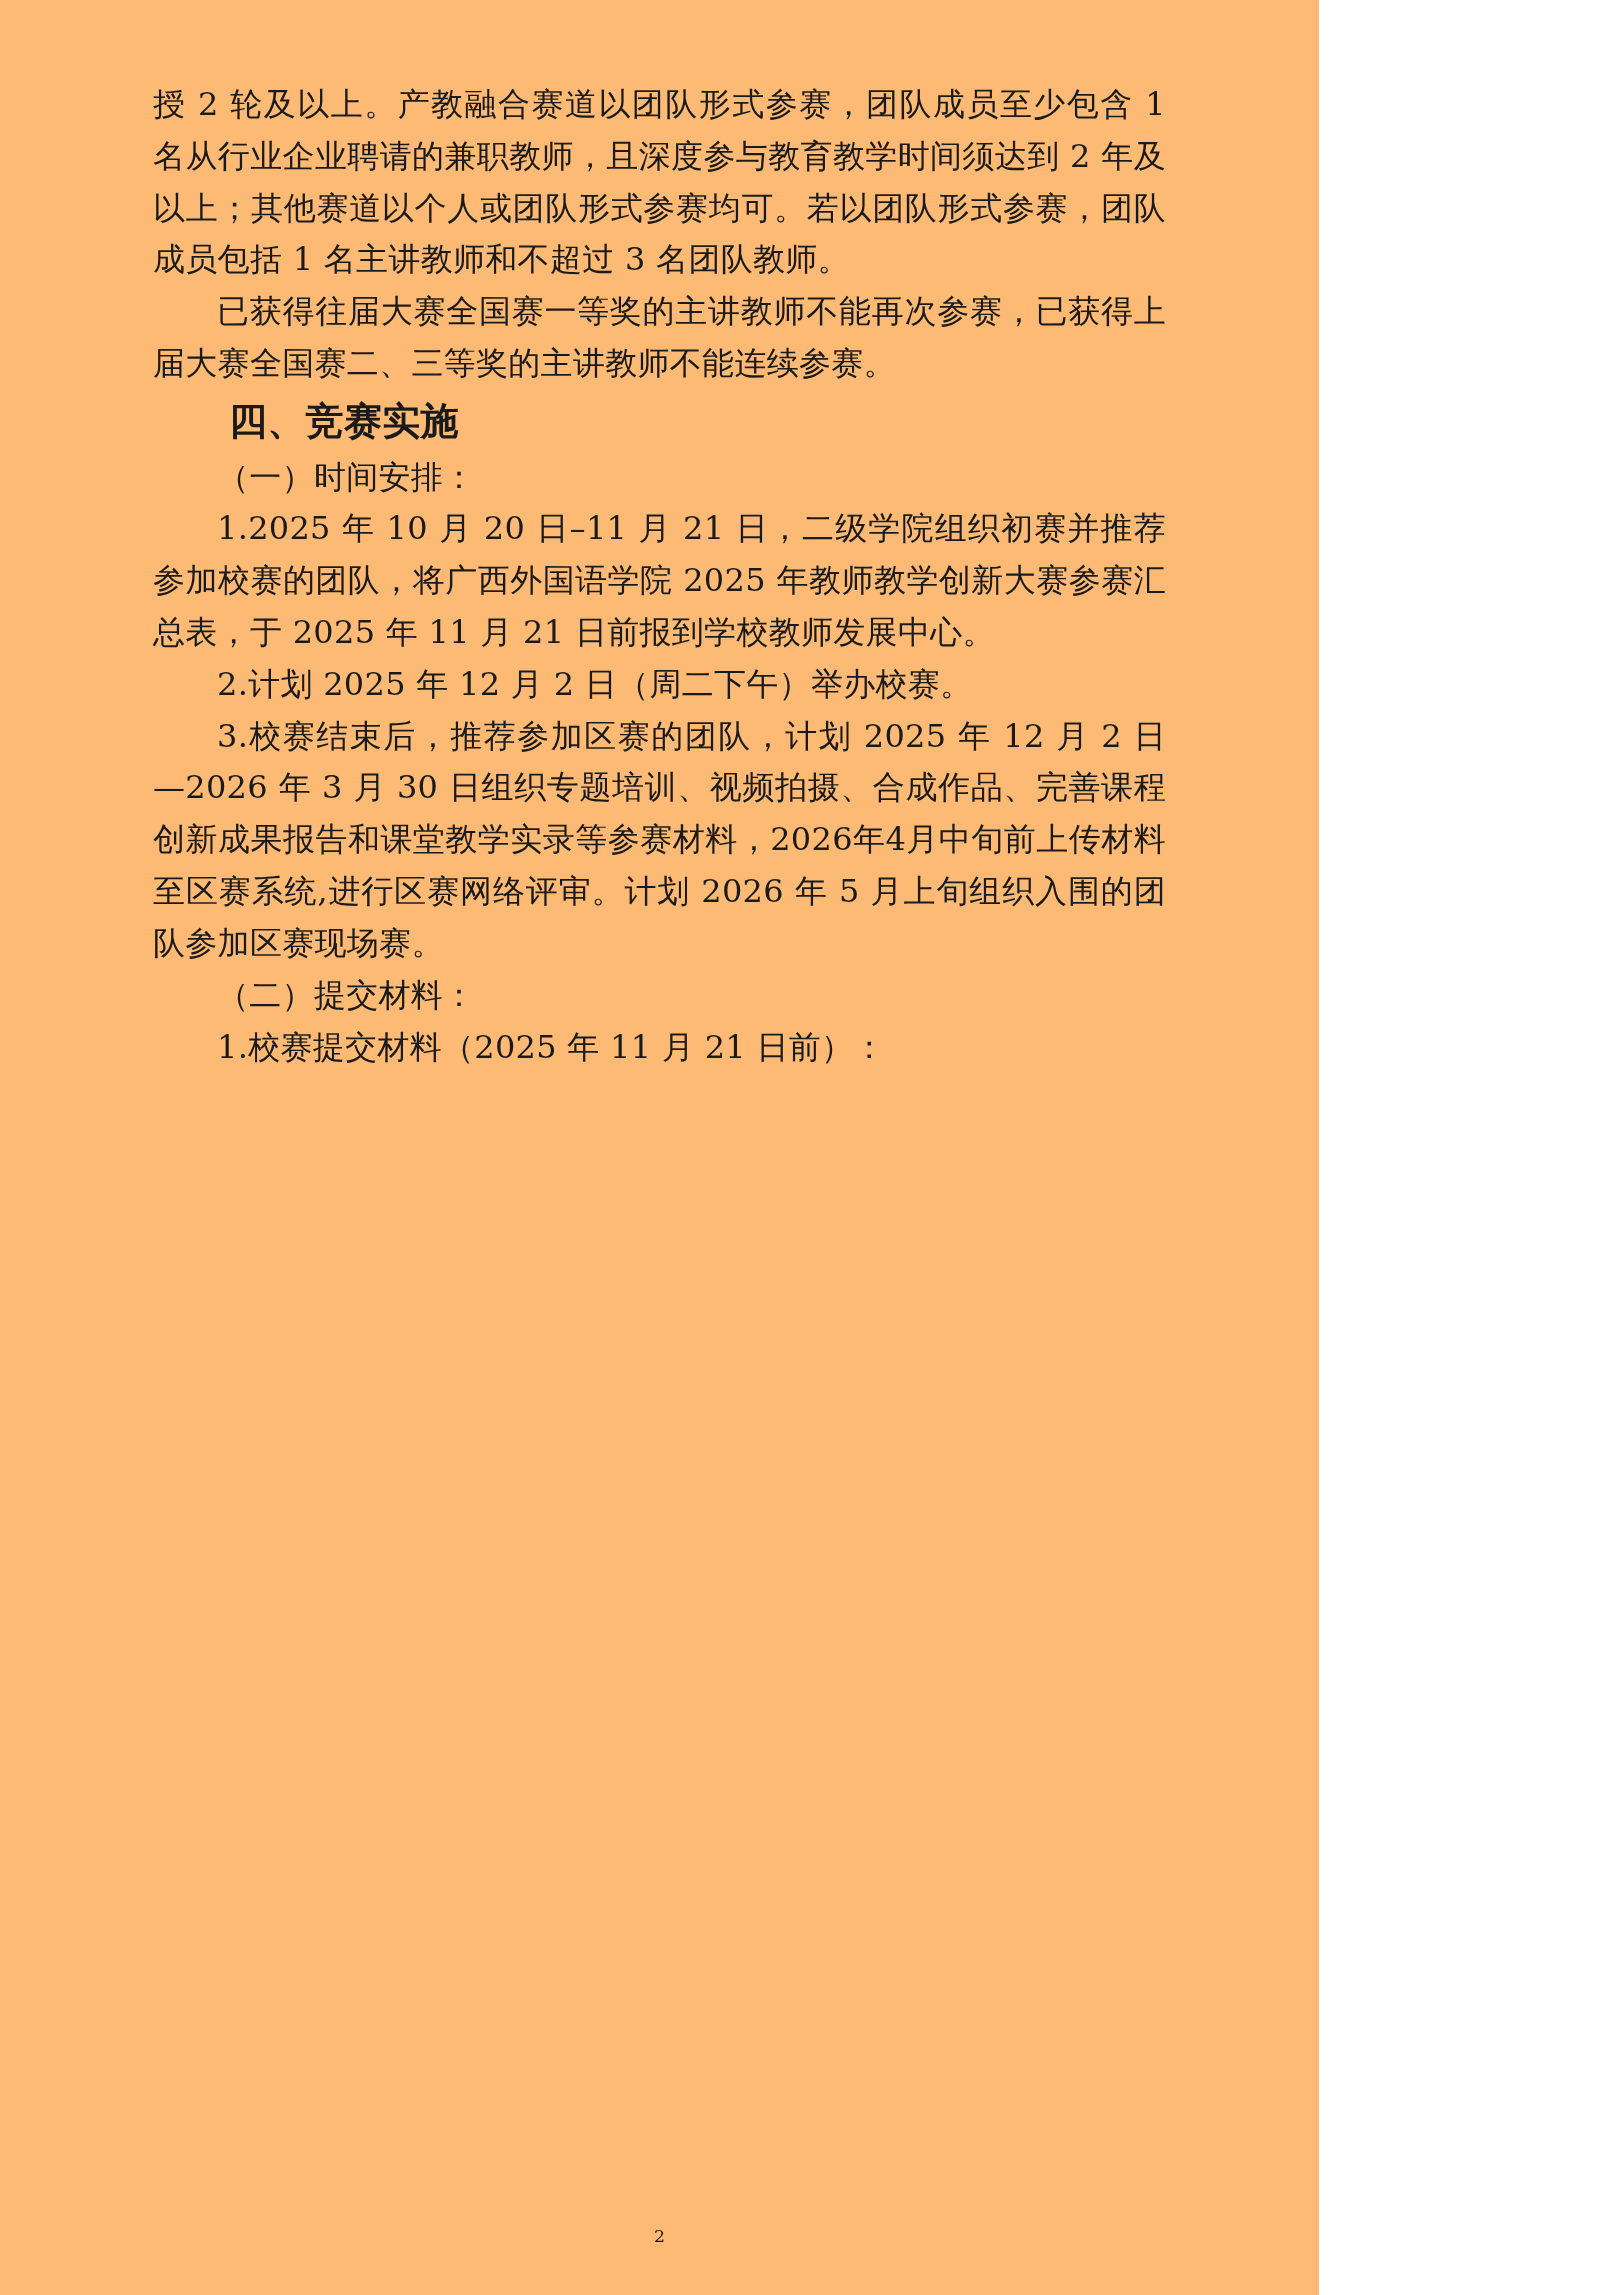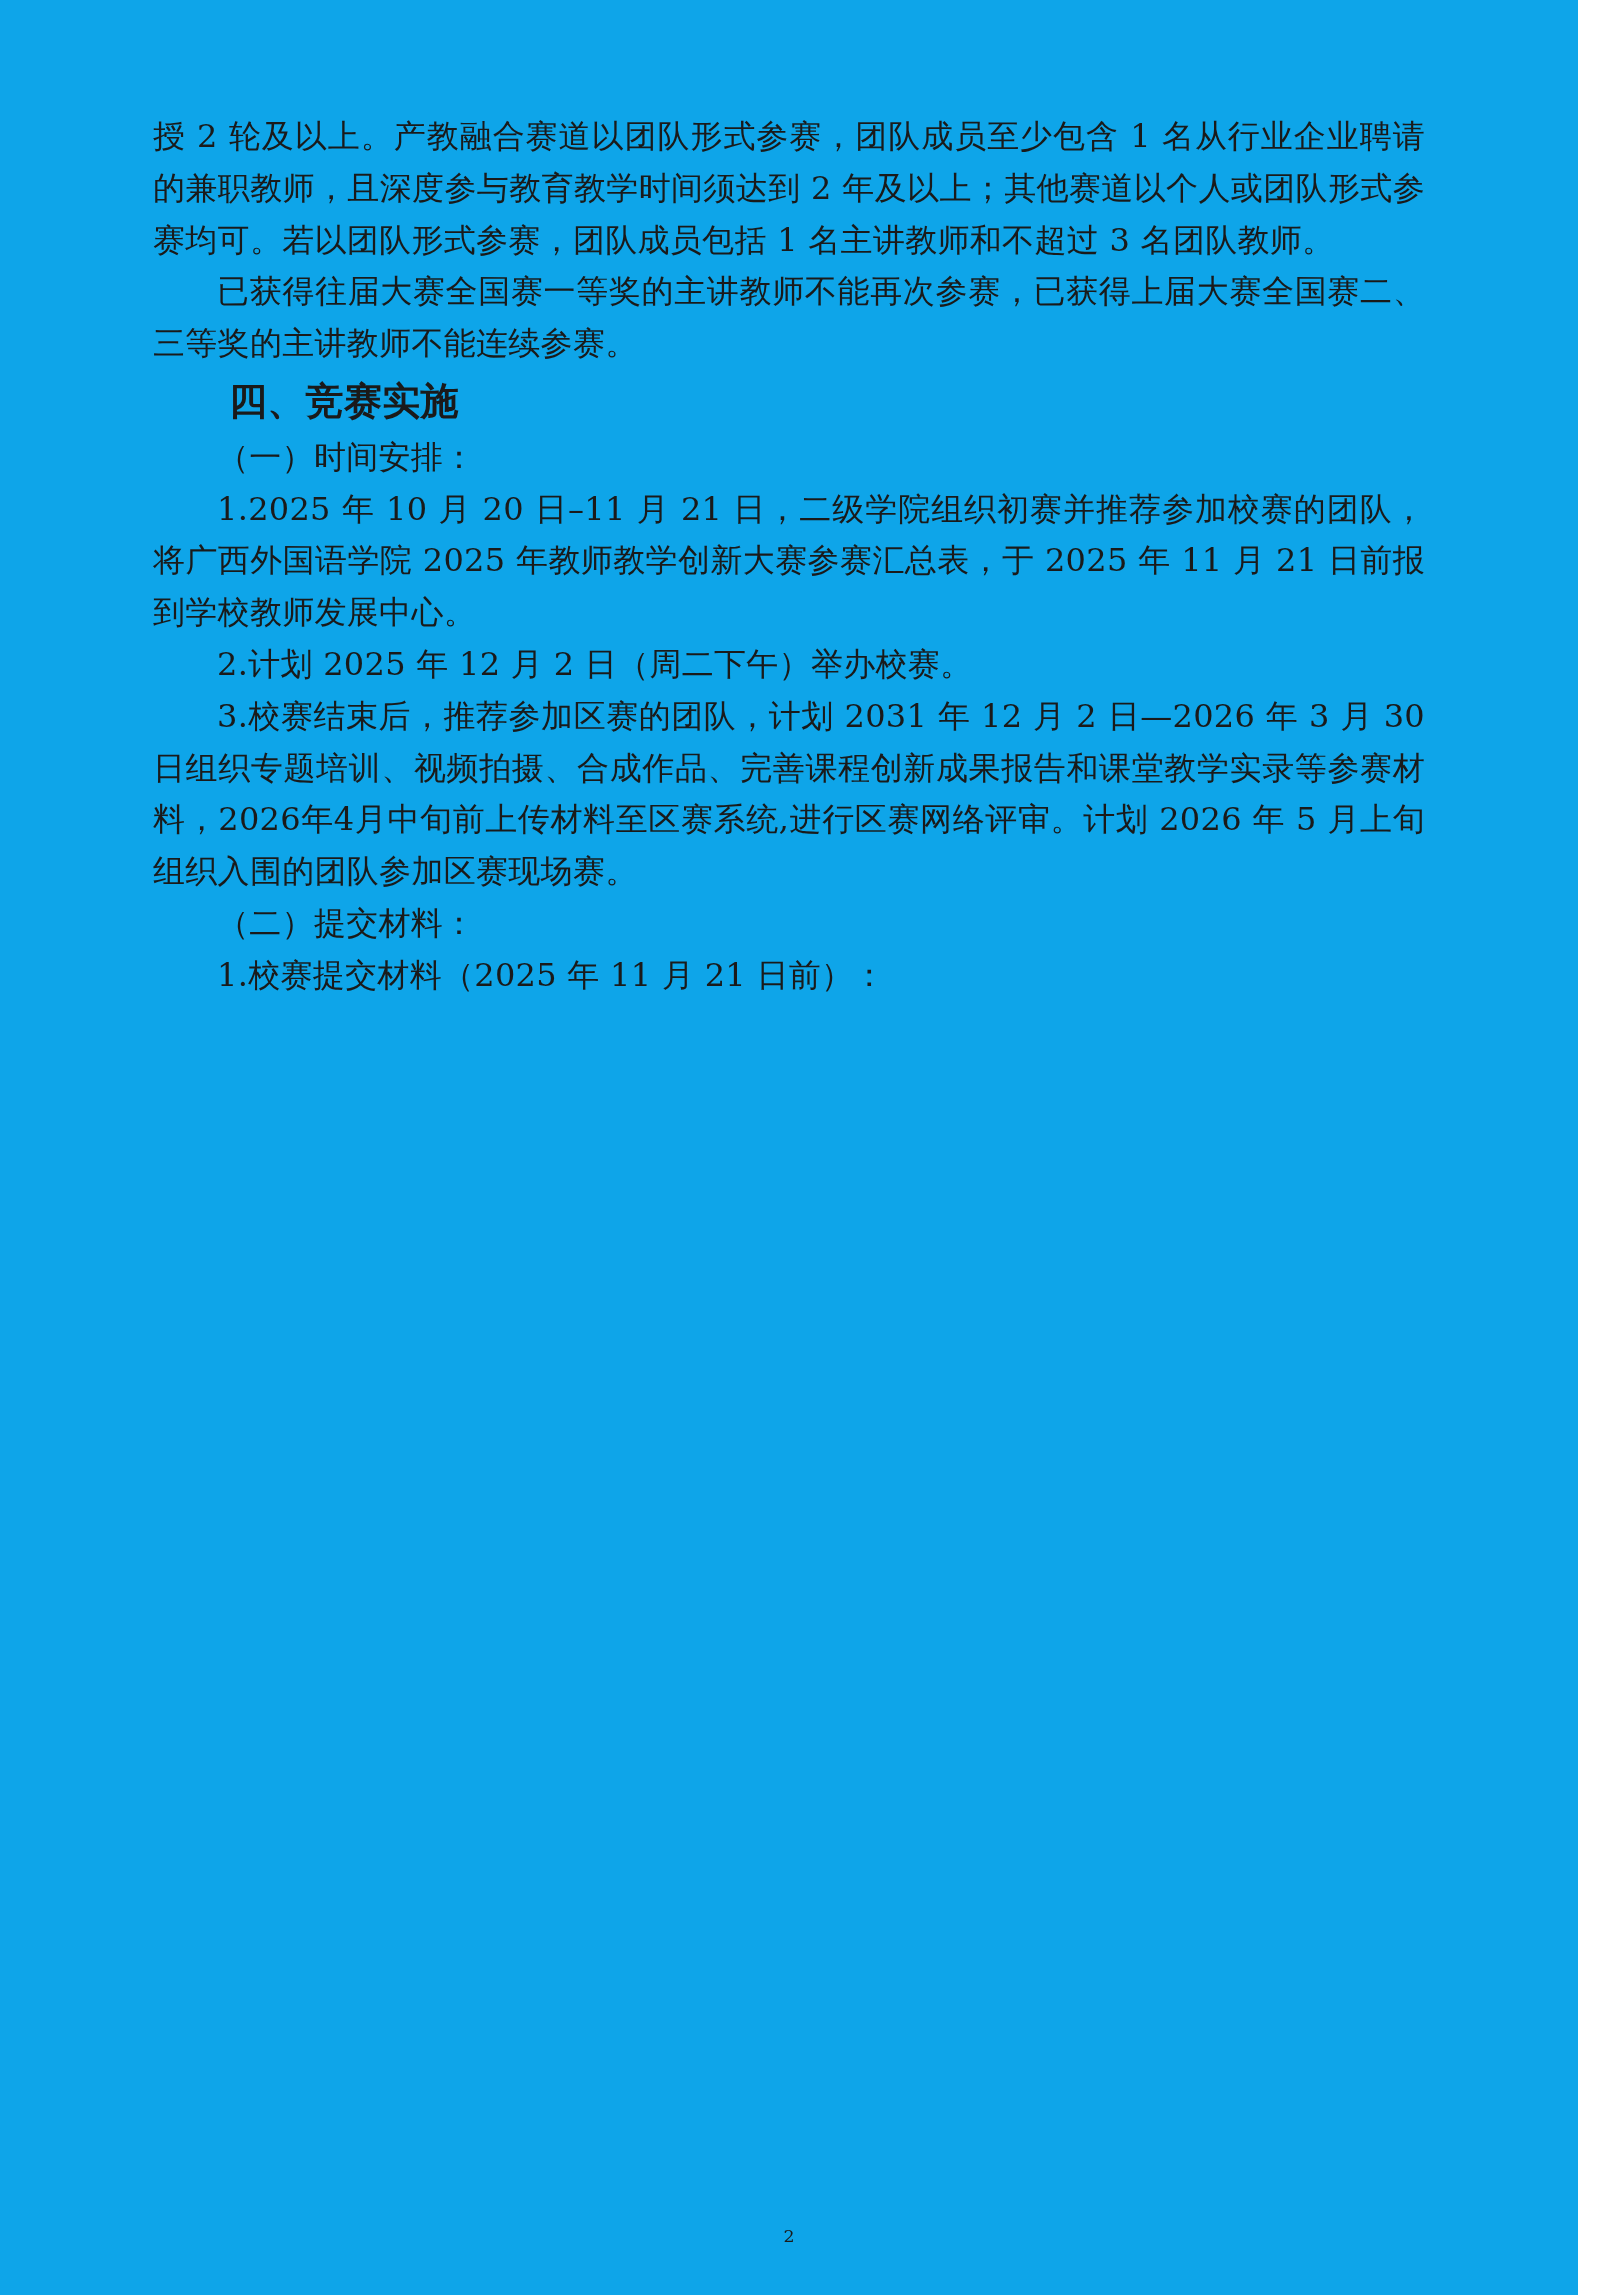--- a/index.html
+++ b/index.html
@@ -2,25 +2,25 @@
 <html style="font-size:8.2px"><head>
 <meta charset="utf-8">
 <style>
   html, body {
     margin: 0;
     padding: 0;
     background: #ffffff;
   }
   .page {
     position: relative;
-    width: 1578px;
+    width: 1319px;
     height: 2295px;
-    background: #0ea5e9;
+    background: #fdba74;
     box-sizing: border-box;
-    padding: 111px 153px 102px 153px;
+    padding: 79px 153px 102px 153px;
     font-family: "DejaVu Serif", "Liberation Serif", serif;
     color: #1a1a1a;
   }
   .body-text {
     font-size: 32px;
     line-height: 1.62;
     text-align: justify;
     text-justify: inter-ideograph;
     letter-spacing: 0.3px;
   }
@@ -60,21 +60,21 @@
 
     <p class="heading">四、竞赛实施</p>
 
 
     <p class="indent">（一）时间安排：</p>
 
     <p class="indent">1.2025 年 10 月 20 日–11 月 21 日，二级学院组织初赛并推荐参加校赛的团队，将广西外国语学院 2025 年教师教学创新大赛参赛汇总表，于 2025 年 11 月 21 日前报到学校教师发展中心。</p>
 
     <p class="indent">2.计划 2025 年 12 月 2 日（周二下午）举办校赛。</p>
 
-    <p class="indent">3.校赛结束后，推荐参加区赛的团队，计划 2031 年 12 月 2 日—2026 年 3 月 30 日组织专题培训、视频拍摄、合成作品、完善课程创新成果报告和课堂教学实录等参赛材料，2026年4月中旬前上传材料至区赛系统,进行区赛网络评审。计划 2026 年 5 月上旬组织入围的团队参加区赛现场赛。</p>
+    <p class="indent">3.校赛结束后，推荐参加区赛的团队，计划 2025 年 12 月 2 日—2026 年 3 月 30 日组织专题培训、视频拍摄、合成作品、完善课程创新成果报告和课堂教学实录等参赛材料，2026年4月中旬前上传材料至区赛系统,进行区赛网络评审。计划 2026 年 5 月上旬组织入围的团队参加区赛现场赛。</p>
 
     <p class="indent">（二）提交材料：</p>
 
     <p class="indent">1.校赛提交材料（2025 年 11 月 21 日前）：</p>
 
 
   </div>
 
   <div class="page-number">2</div>
 

